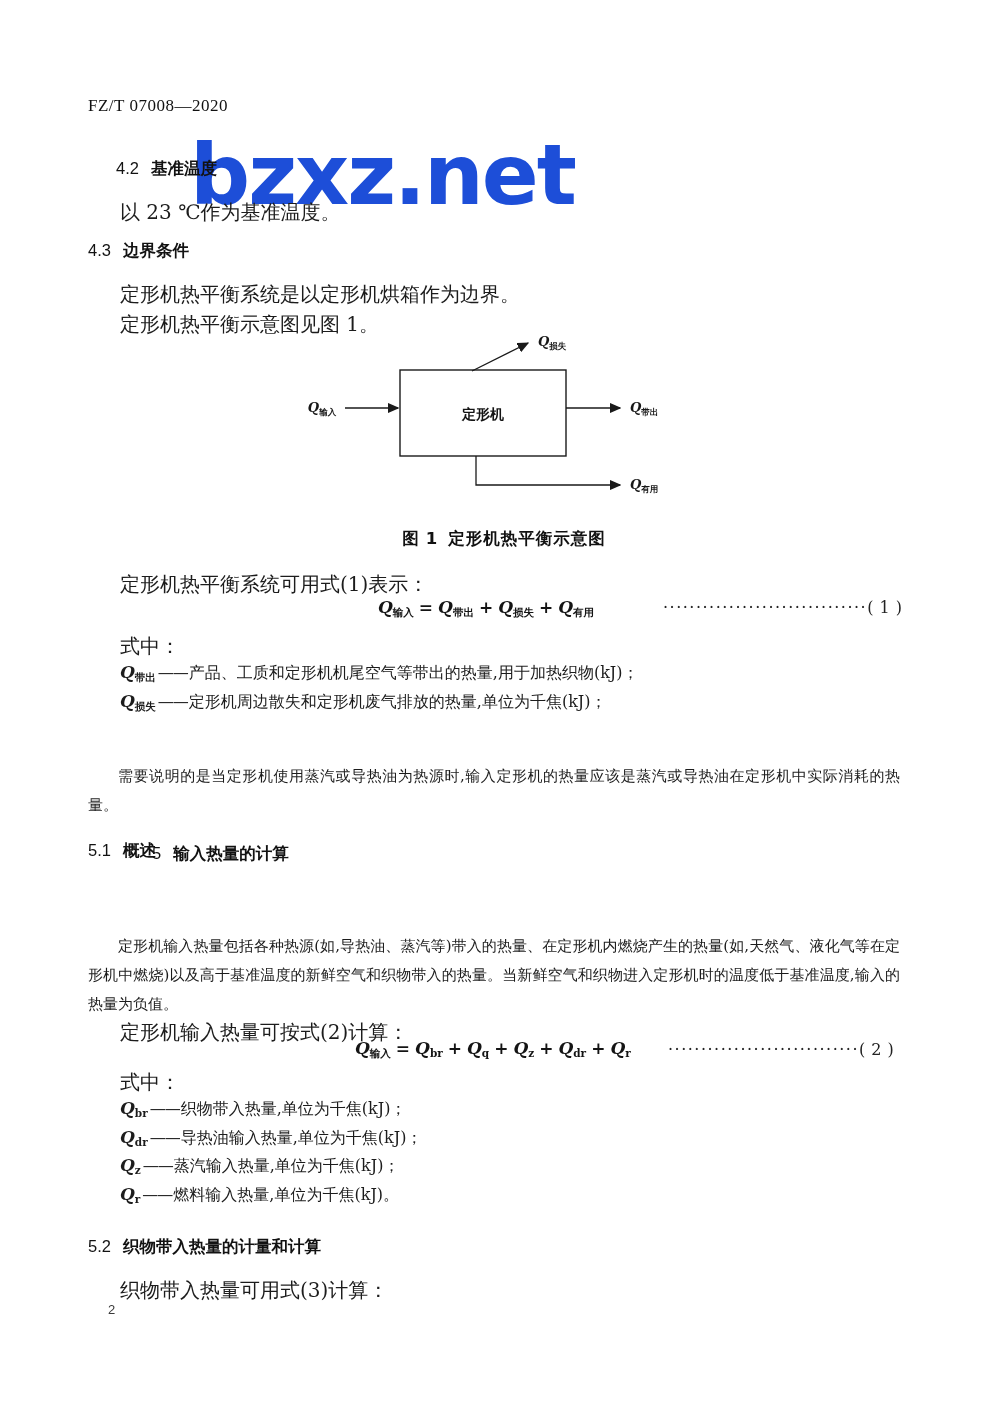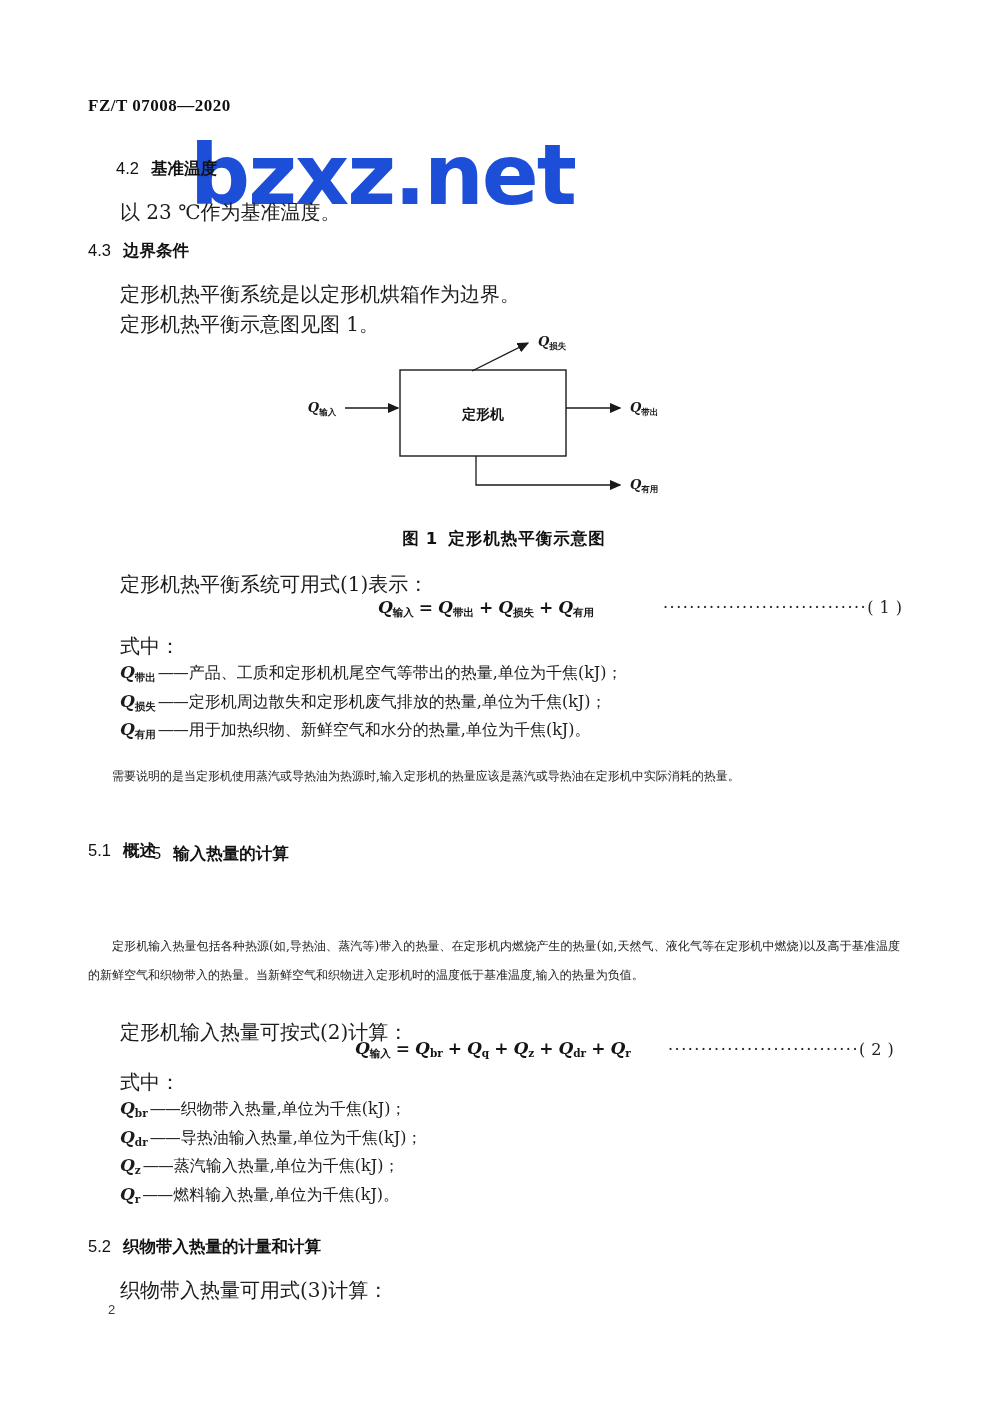--- a/index.html
+++ b/index.html
@@ -34,21 +34,21 @@
   .content {
     position: relative;
     z-index: 2;
     padding: 0;
   }
   .hdr {
     position: absolute;
     left: 88px;
     top: 96px;
     font-family: "Liberation Serif", "DejaVu Serif", serif;
-    font-weight: bold;
+    font-weight: normal;
     font-size: 17px;
     letter-spacing: 0.5px;
     color: #111;
   }
   .sec-h {
     position: absolute;
     font-family: "DejaVu Sans", "Liberation Sans", sans-serif;
     font-weight: bold;
     font-size: 16.5px;
     color: #121212;
@@ -63,21 +63,21 @@
     position: absolute;
     font-family: "DejaVu Serif", "Liberation Serif", serif;
     font-size: 20px;
     line-height: 28px;
     color: #1c1c1c;
     white-space: nowrap;
   }
   .body-block {
     position: absolute;
     font-family: "DejaVu Serif", "Liberation Serif", serif;
-    font-size: 12px;
+    font-size: 15px;
     line-height: 29px;
     color: #1c1c1c;
     text-align: justify;
     text-justify: inter-character;
   }
   .indent2 { text-indent: 2em; }
 
   
   .figure {
     position: absolute;
@@ -239,27 +239,24 @@
       <span class="q">Q<sub>输入</sub></span><span class="op">=</span><span class="q">Q<sub>带出</sub></span><span class="op">+</span><span class="q">Q<sub>损失</sub></span><span class="op">+</span><span class="q">Q<sub>有用</sub></span>
     </div>
     <div class="eqnum" style="left:663px; top:598px;">
       <span class="leader">·······························</span><span>( 1 )</span>
     </div>
 
     <div class="para" style="left:120px; top:632px;">式中：</div>
 
     <div class="deflist" style="left:120px; top:658px;">
       <div class="defrow">
-        <span class="sym">Q<sub>带出</sub></span><span class="dash">——</span><span>产品、工质和定形机机尾空气等带出的热量,单位为千焦(kJ)；</span>
+        <span class="sym">Q<sub>带出</sub></span><span class="dash">——</span><span>产品、工质和定形机机尾空气等带出的热量,用于加热织物(kJ)；</span>
       </div>
       <div class="defrow">
         <span class="sym">Q<sub>损失</sub></span><span class="dash">——</span><span>定形机周边散失和定形机废气排放的热量,单位为千焦(kJ)；</span>
-      </div>
-      <div class="defrow">
-        <span class="sym">Q<sub>有用</sub></span><span class="dash">——</span><span>用于加热织物、新鲜空气和水分的热量,单位为千焦(kJ)。</span>
       </div>
     </div>
 
     <div class="body-block indent2" style="left:88px; top:762px; width:812px;">需要说明的是当定形机使用蒸汽或导热油为热源时,输入定形机的热量应该是蒸汽或导热油在定形机中实际消耗的热量。</div>
 
     <div class="sec-h" style="left:104px; top:843px;margin-left:48px;">
       <span class="num">5</span><span>输入热量的计算</span>
     </div>
 
     <div class="sec-h" style="left:88px; top:840px;">

